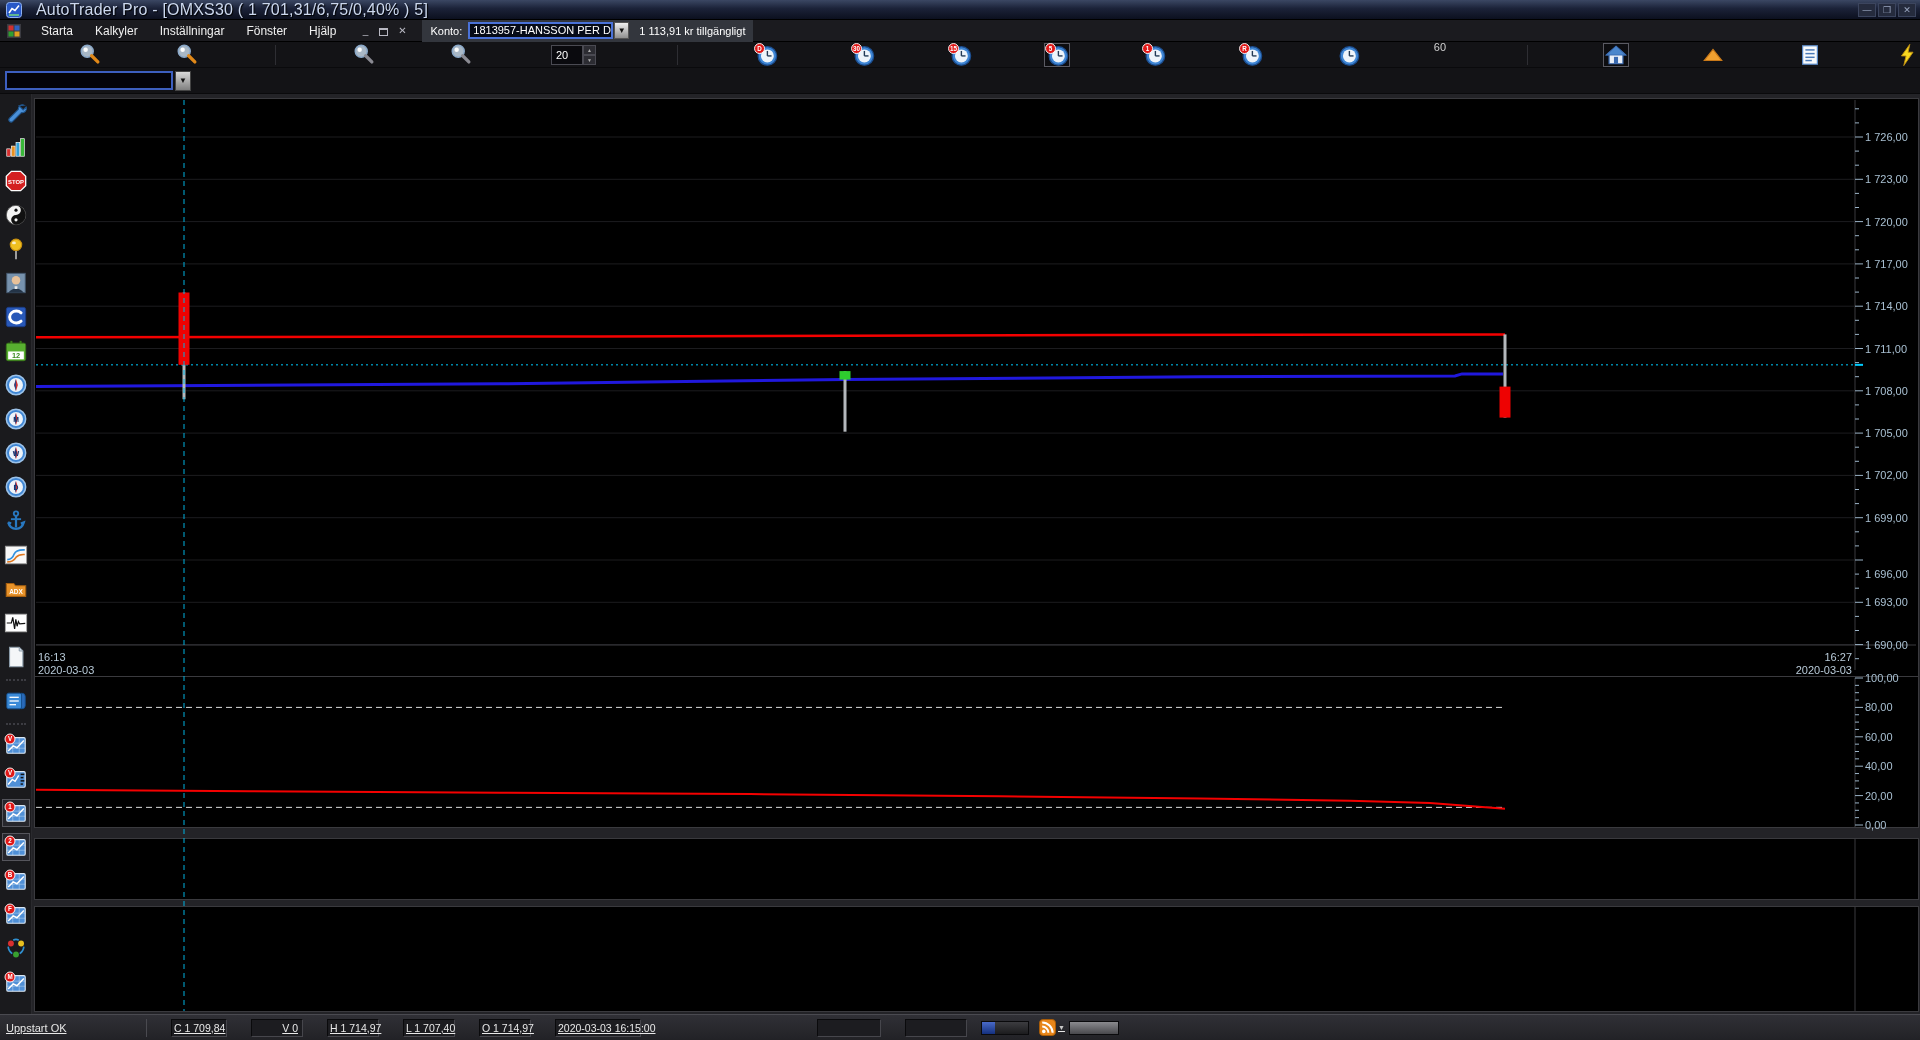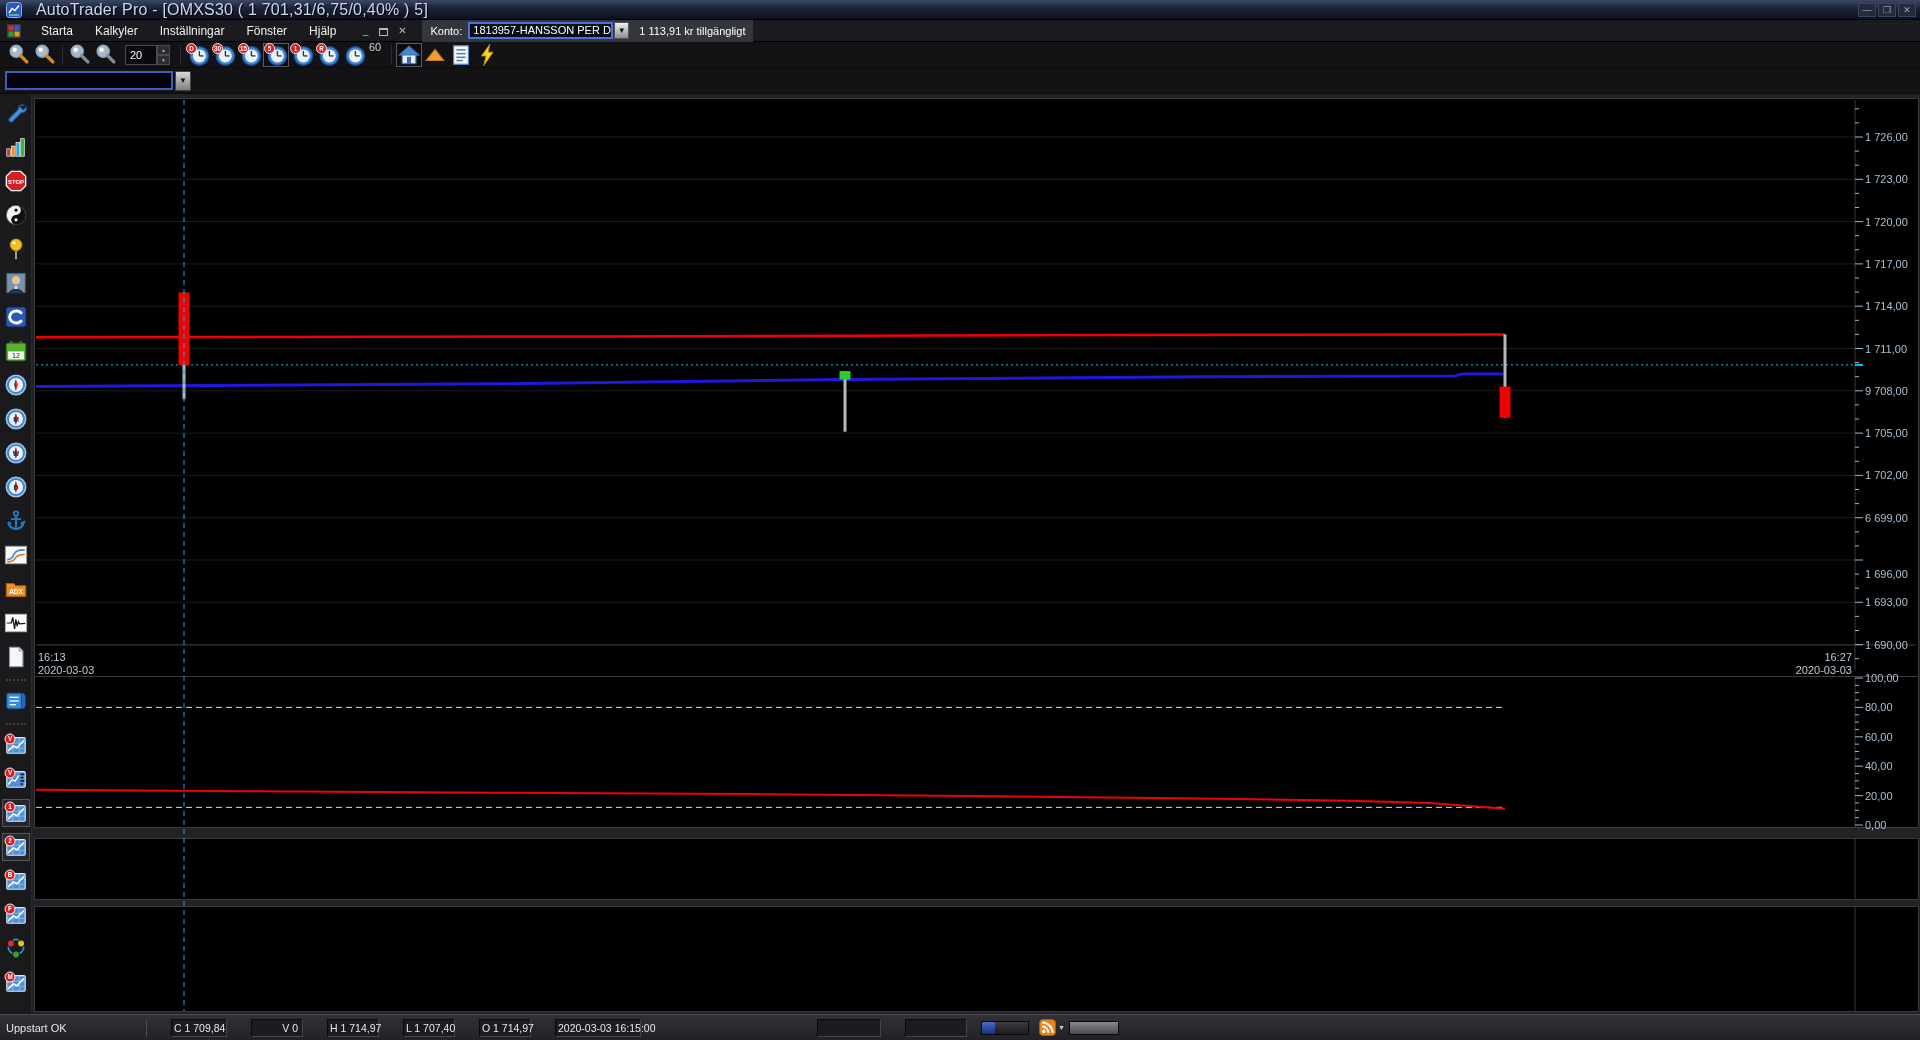--- a/index.html
+++ b/index.html
@@ -24,21 +24,21 @@
   .mdi-restore { width:9px; height:8px; border:1px solid #b8b8c2; border-top:2px solid #b8b8c2; position:relative; margin-top:2px; }
   .konto-strip { margin-left:14px; height:22px; background:#33363d; display:flex; align-items:center; padding:0 8px; }
   .konto-label { color:#fff; margin-right:6px; }
   .konto-field { width:145px; height:17px; background:#060b18; border:2px solid #4a72d8; color:#fff;
     line-height:13px; padding-left:3px; font-size:11px; white-space:nowrap; overflow:hidden; }
   .konto-arrow { width:15px; height:17px; margin-left:1px; background:linear-gradient(180deg,#efefef,#8f8f8f);
     border:1px solid #555; color:#111; font-size:8px; text-align:center; line-height:15px; }
   .available { color:#fff; margin-left:10px; white-space:nowrap; }
 
   
-  .toolbar { height:26px; background:#131316; display:flex; align-items:center; border-bottom:1px solid #0a0a0c; }
+  .toolbar { height:26px; background:#131316; display:flex; align-items:center; border-bottom:1px solid #0a0a0c;justify-content:space-between; }
   .tb-btn { width:26px; height:24px; display:flex; align-items:center; justify-content:center;
     border:1px solid transparent; }
   .tb-btn.pressed { background:#0d0d10; border:1px solid #5a5a62; }
   .tb-sep { width:1px; height:20px; background:#2e2e33; margin:0 4px; }
   .spinner { display:flex; margin:0 6px; height:20px; }
   .spinner-val { width:32px; background:#0a0a0e; border:1px solid #4a4a52; color:#fff; line-height:18px; padding-left:4px; }
   .spinner-arrows { display:flex; flex-direction:column; width:13px; }
   .spinner-arrows div { flex:1; background:#2c2c32; border:1px solid #4a4a52; color:#aaa; font-size:5px;
     text-align:center; line-height:8px; }
   .clock60 { color:#d0d0d0; margin:0 6px 16px 2px; }
@@ -59,21 +59,21 @@
   .sb-sep { width:20px; border-top:2px dotted #3c3c42; margin:2px 0 6px 0; }
 
   .chartarea { position:relative; width:1888px; height:920px; background:#232327; }
   .panel { position:absolute; background:#000; border:1px solid #3a3a3e; }
   .svg-layer { position:absolute; left:0; top:0; pointer-events:none; }
   .axis-label { position:absolute; width:56px; color:#a9c0d2; font-size:11px; line-height:14px; }
   .time-label { position:absolute; color:#b8cad8; font-size:11px; line-height:13px; }
 
   
   .statusbar { height:26px; background:linear-gradient(180deg,#303036,#222226); display:flex; align-items:center;
-    border-top:1px solid #4a4a50; }
+    border-top:1px solid #4a4a50;text-decoration:underline; }
   .sb-status { width:146px; padding-left:6px; color:#e6e6e6; }
   .sb-vsep { width:1px; height:18px; background:#111; border-right:1px solid #4a4a50; }
   .sb-box { height:18px; line-height:16px; background:#1c1c20; border:1px solid;
     border-color:#0a0a0c #46464c #46464c #0a0a0c; text-align:center; color:#e8e8e8; font-size:10.5px;
     margin-left:24px; padding:0 2px; white-space:nowrap; }
   .sb-box.right { text-align:right; padding-right:4px; }
   .sb-progress { width:48px; height:14px; margin-left:14px; border:1px solid #0a0a0c; background:linear-gradient(180deg,#3c3c40,#1c1c1e); position:relative; }
   .sb-progress .fill { position:absolute; left:0; top:0; bottom:0; width:13px; background:linear-gradient(180deg,#4a6ac8,#14307e); }
   .sb-graybar { width:50px; height:14px; margin-left:4px; border:1px solid #0a0a0c; background:linear-gradient(180deg,#8a8a8e,#48484c); }
   .rss-wrap { display:flex; align-items:center; margin-left:10px; }
@@ -611,24 +611,24 @@
       <div>16:27</div>
       <div>2020-03-03</div>
     </div>
     <div id="axis-labels">
         <div class="axis-label" style="left:1833px;top:36px;">1 726,00</div>
         <div class="axis-label" style="left:1833px;top:78px;">1 723,00</div>
         <div class="axis-label" style="left:1833px;top:121px;">1 720,00</div>
         <div class="axis-label" style="left:1833px;top:163px;">1 717,00</div>
         <div class="axis-label" style="left:1833px;top:205px;">1 714,00</div>
         <div class="axis-label" style="left:1833px;top:248px;">1 711,00</div>
-        <div class="axis-label" style="left:1833px;top:290px;">9 708,00</div>
+        <div class="axis-label" style="left:1833px;top:290px;">1 708,00</div>
         <div class="axis-label" style="left:1833px;top:332px;">1 705,00</div>
         <div class="axis-label" style="left:1833px;top:374px;">1 702,00</div>
-        <div class="axis-label" style="left:1833px;top:417px;">6 699,00</div>
+        <div class="axis-label" style="left:1833px;top:417px;">1 699,00</div>
         <div class="axis-label" style="left:1833px;top:459px;margin-top:14px;">1 696,00</div>
         <div class="axis-label" style="left:1833px;top:501px;">1 693,00</div>
         <div class="axis-label" style="left:1833px;top:544px;">1 690,00</div>
         <div class="axis-label" style="left:1833px;top:577px;">100,00</div>
         <div class="axis-label" style="left:1833px;top:606px;">80,00</div>
         <div class="axis-label" style="left:1833px;top:636px;">60,00</div>
         <div class="axis-label" style="left:1833px;top:665px;">40,00</div>
         <div class="axis-label" style="left:1833px;top:695px;">20,00</div>
         <div class="axis-label" style="left:1833px;top:724px;">0,00</div>
       </div>

